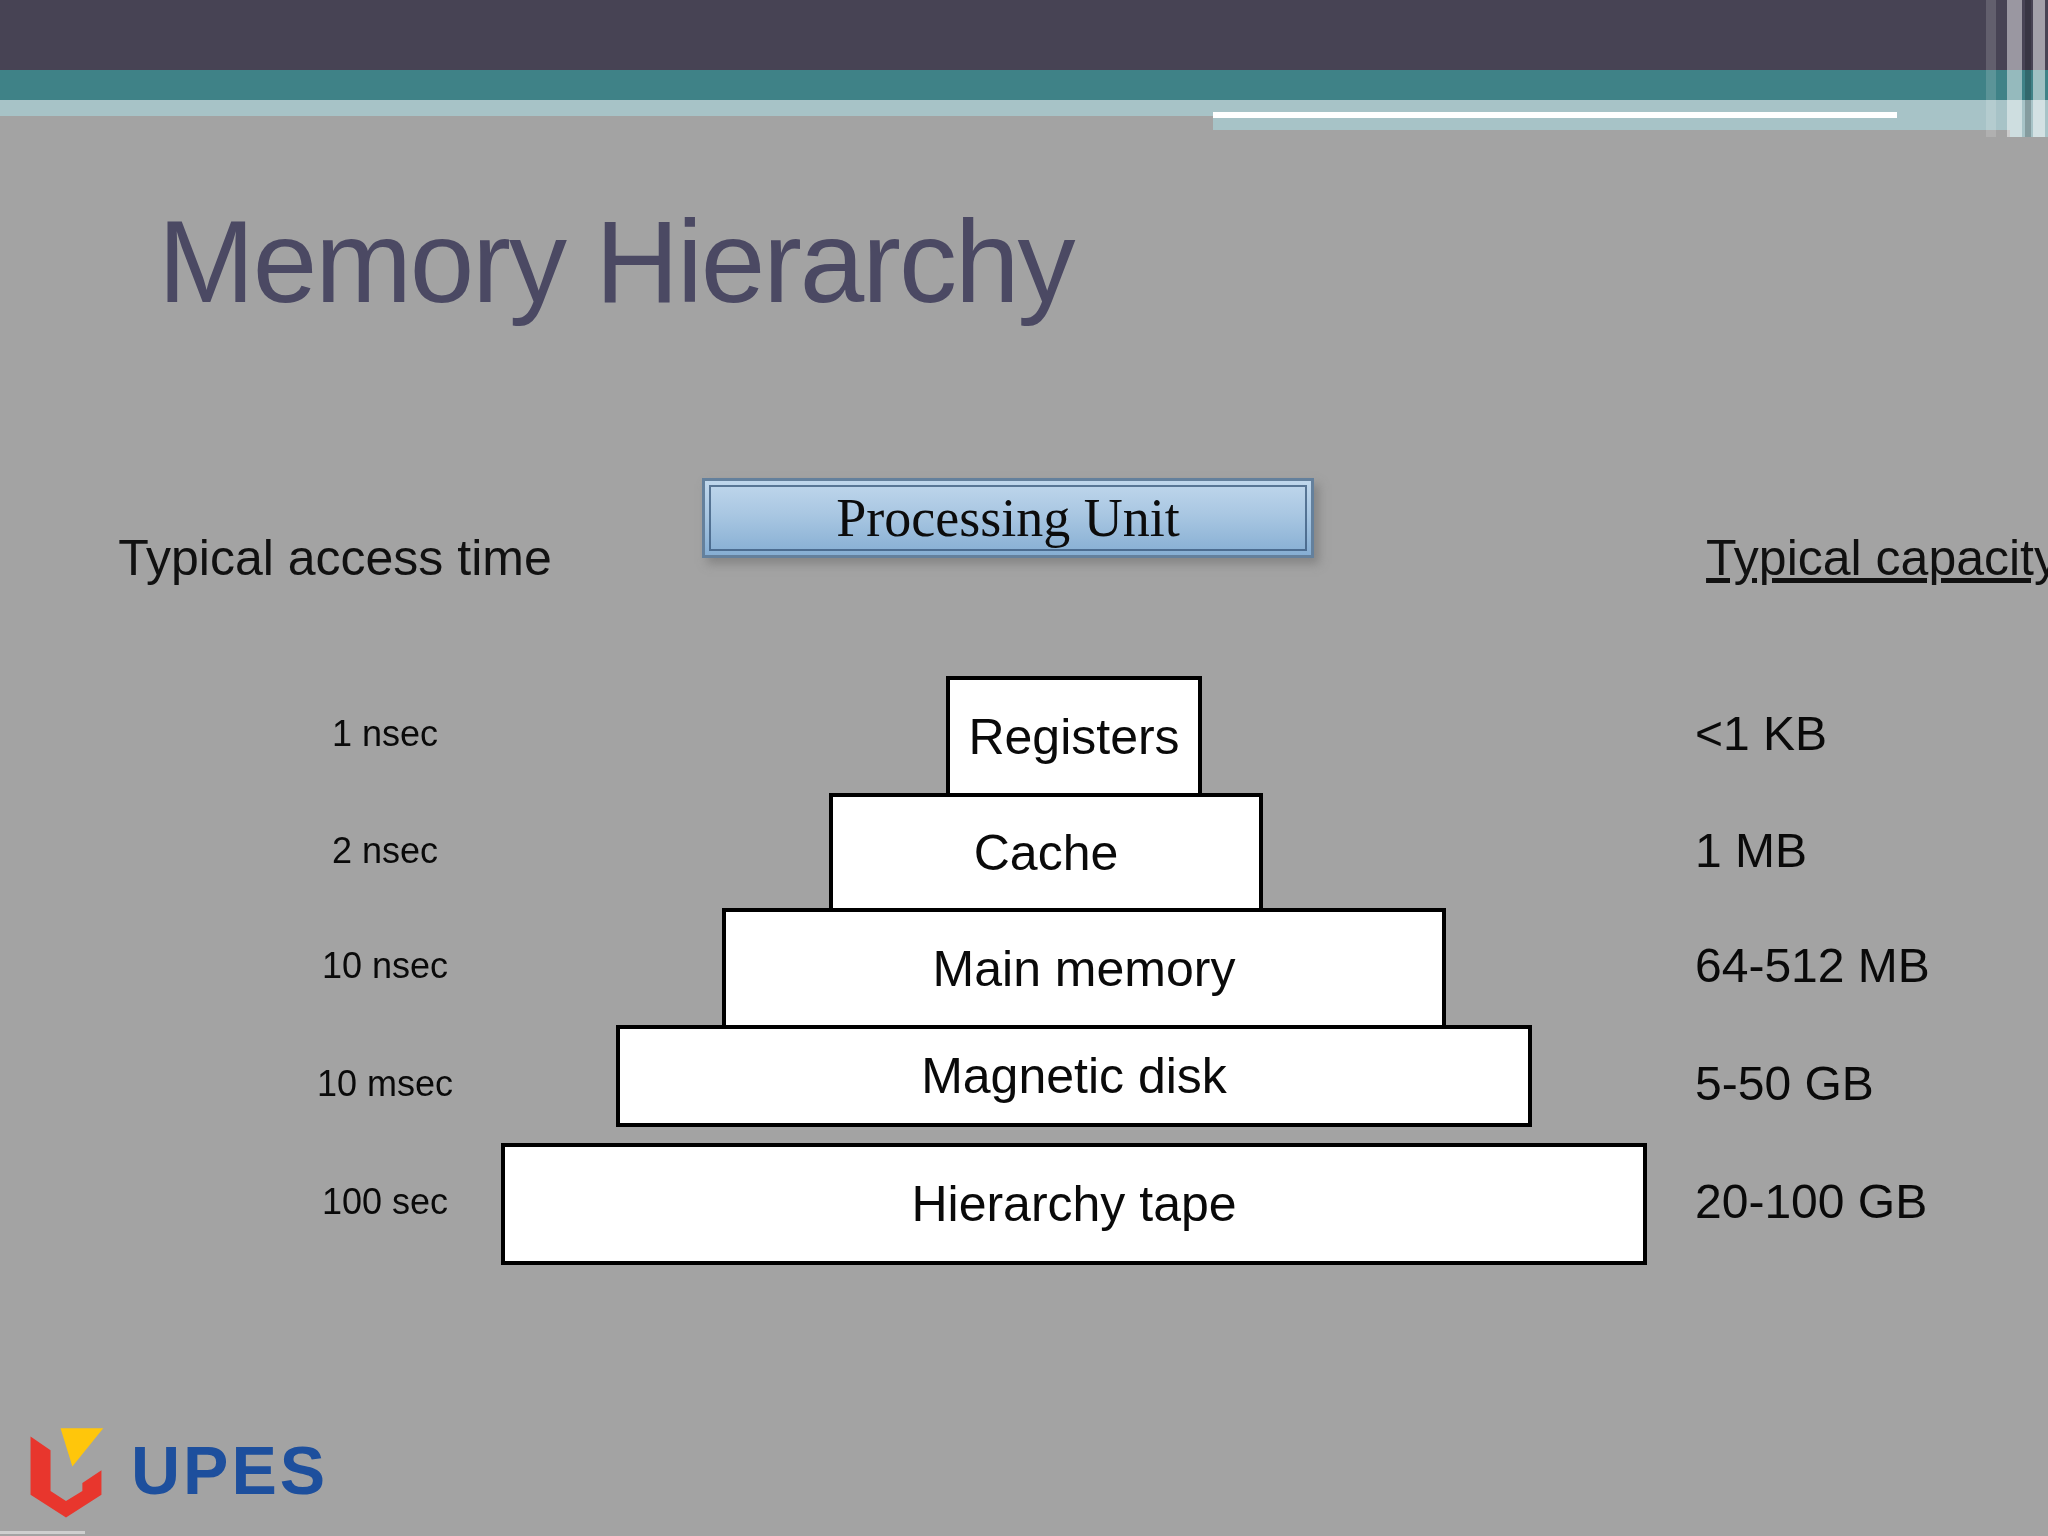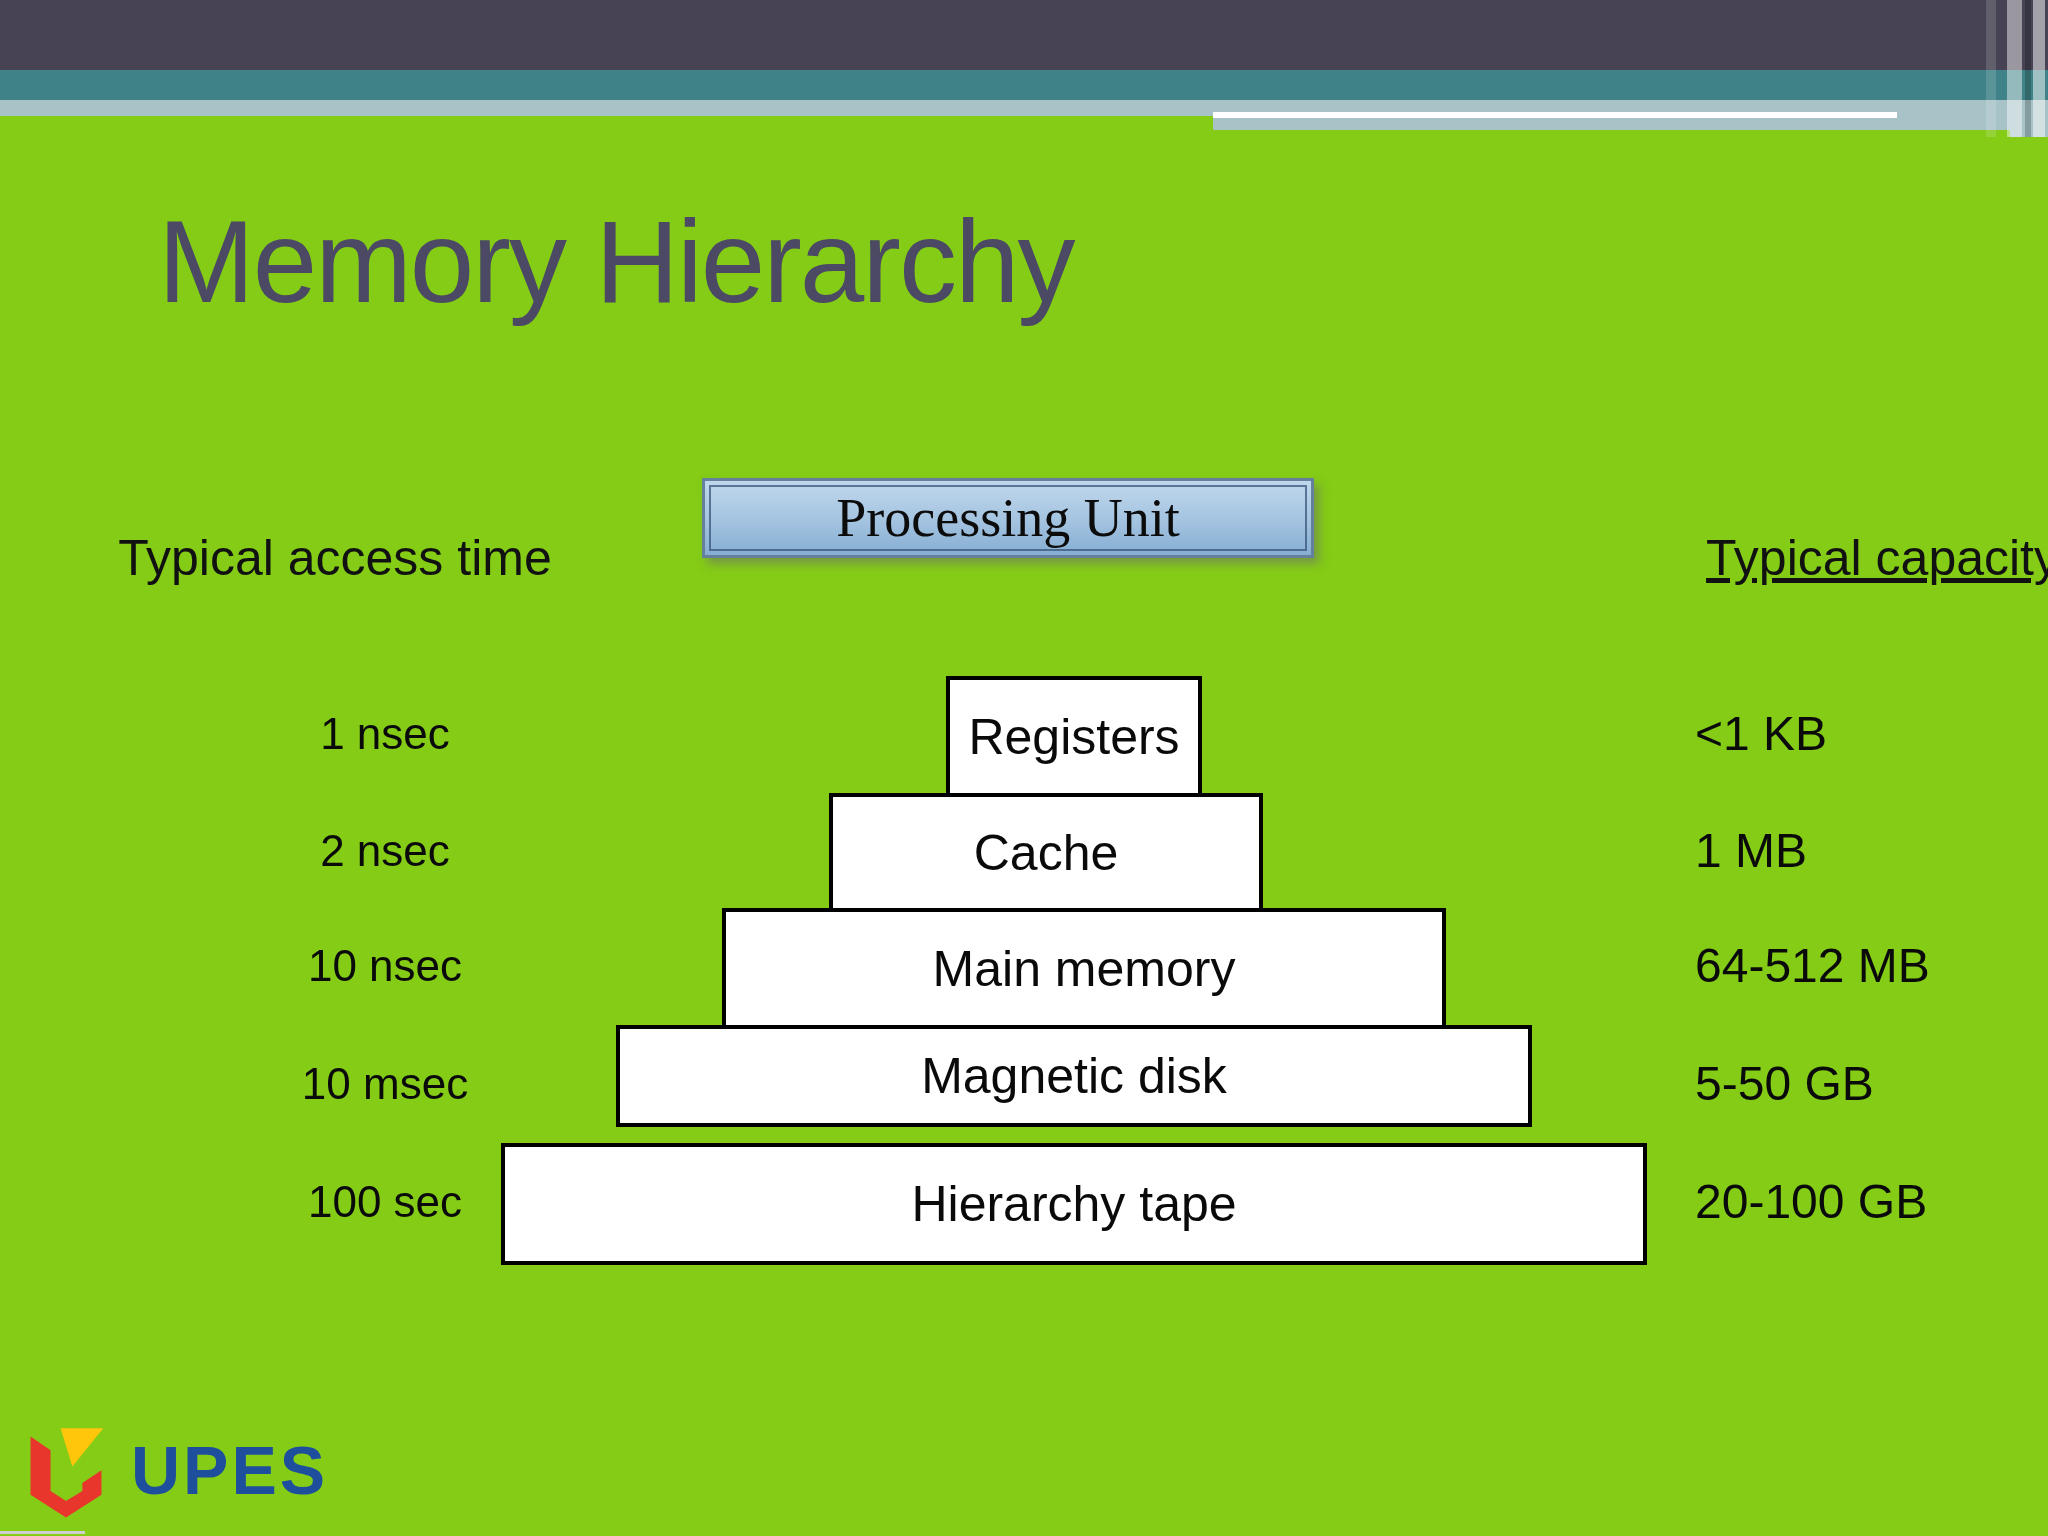--- a/index.html
+++ b/index.html
@@ -1,19 +1,19 @@
 <!DOCTYPE html>
 <html><head>
 <meta charset="utf-8">
 <style>
   html,body{margin:0;padding:0;background:#ffffff;}
   .slide{
     position:relative;
     width:2048px;height:1536px;
-    background:#84cc16;
+    background:#a3a3a3;
     overflow:hidden;
     font-family:"Liberation Sans", sans-serif;
   }
   .abs{position:absolute;}
 
   
   .bar-dark{left:0;top:0;width:2048px;height:70px;background:#474354;}
   .bar-teal{left:0;top:70px;width:2048px;height:30px;background:#3F8287;}
   .band-gray-left{left:0;top:100px;width:1213px;height:16px;background:#A7C3C7;}
   .band-gray-right{left:1213px;top:100px;width:835px;height:30px;background:#A7C3C7;}
@@ -65,21 +65,21 @@
     box-sizing:border-box;
     background:#ffffff;
     border:4px solid #000000;
     display:flex;align-items:center;justify-content:center;margin-left:24px;
   }
   .level span{font-size:50px;color:#0a0a0a;white-space:nowrap;}
 
   
   .time-label{
     left:195px;width:380px;text-align:center;
-    font-size:44px;color:#0a0a0a;height:70px;line-height:70px;white-space:nowrap;
+    font-size:36px;color:#0a0a0a;height:70px;line-height:70px;white-space:nowrap;
   }
   .cap-label{
     left:1695px;width:380px;text-align:left;
     font-size:48px;color:#0a0a0a;height:70px;line-height:70px;white-space:nowrap;
   }
 
   
   .logo-text{
     left:131px;top:1436px;
     font-size:68px;font-weight:bold;letter-spacing:3px;

